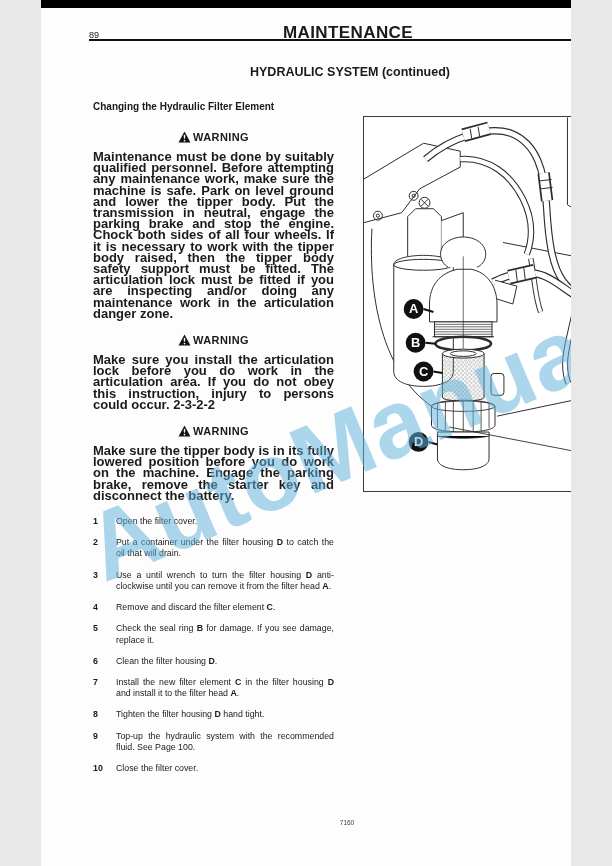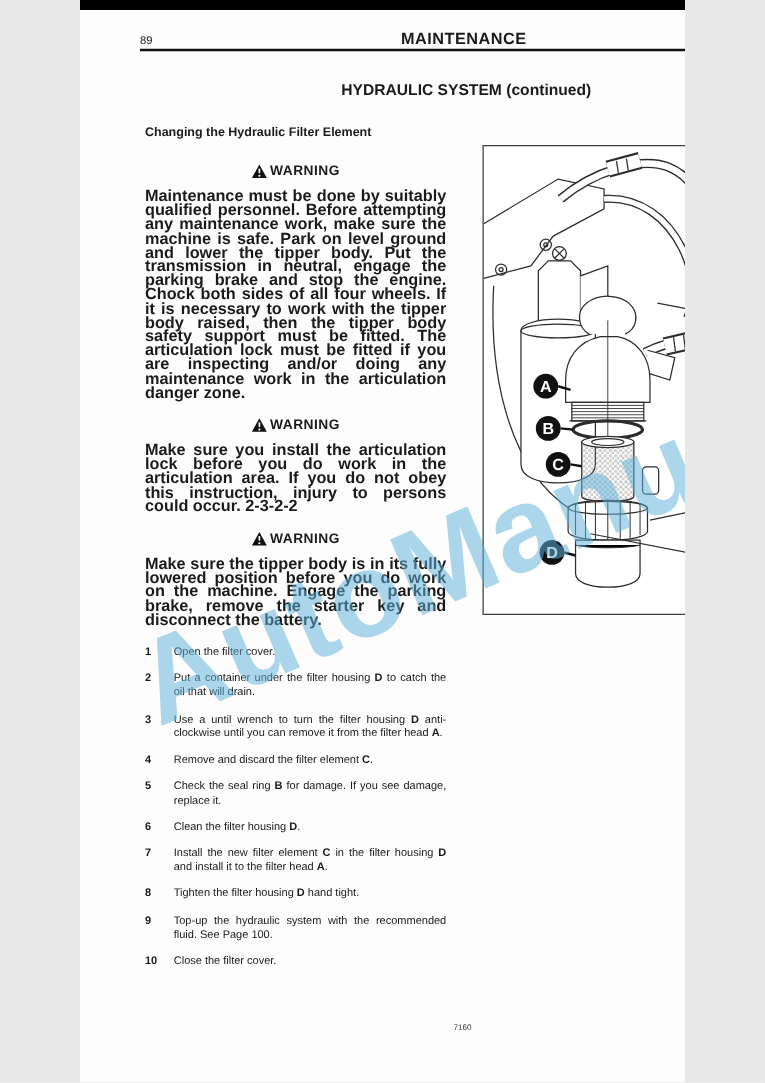--- a/index.html
+++ b/index.html
@@ -1,28 +1,28 @@
 <!DOCTYPE html>
 <html><head>
 <meta charset="utf-8">
 <style>
   * { margin:0; padding:0; box-sizing:border-box; }
   html,body { background:#e8e8e8; }
   .page {
-    position:relative; width:484px; height:866px; margin:0 auto;
+    position:relative; width:530px; height:866px; margin:0 auto;
     background:#fdfdfd; overflow:hidden;
     font-family:"Liberation Sans", sans-serif; color:#1a1a1a;
   }
   .top-bar { position:absolute; top:0; left:0; width:612px; height:8px; background:#000; }
   .header-row {
     position:absolute; top:23px; left:48px; width:518px;
     display:flex; justify-content:space-between; align-items:baseline;
   }
   .page-num { font-size:9px; }
-  .header-title { font-size:13px; font-weight:bold; letter-spacing:.4px; }
+  .header-title { font-size:17px; font-weight:bold; letter-spacing:.4px; }
   .header-rule { position:absolute; top:39px; left:48px; width:518px; height:2.2px; background:#111; }
   .chapter-title { position:absolute; top:65px; left:3px; width:612px; text-align:center; font-size:12.5px; font-weight:bold; }
   .section-title { position:absolute; top:101px; left:52px; font-size:10px; font-weight:bold; }
 
   .left-col { position:absolute; top:131px; left:52px; width:241px; }
   .warn-head { display:flex; justify-content:center; gap:2px; font-size:11px; font-weight:bold; letter-spacing:.4px; margin:0 0 8px; }
   .warn-head svg { display:block; }
   .warn-par { font-size:13px; line-height:11.2px; text-align:justify; font-weight:bold; margin:0 0 15px; }
   .warn-block { margin-bottom:2px; }
 

